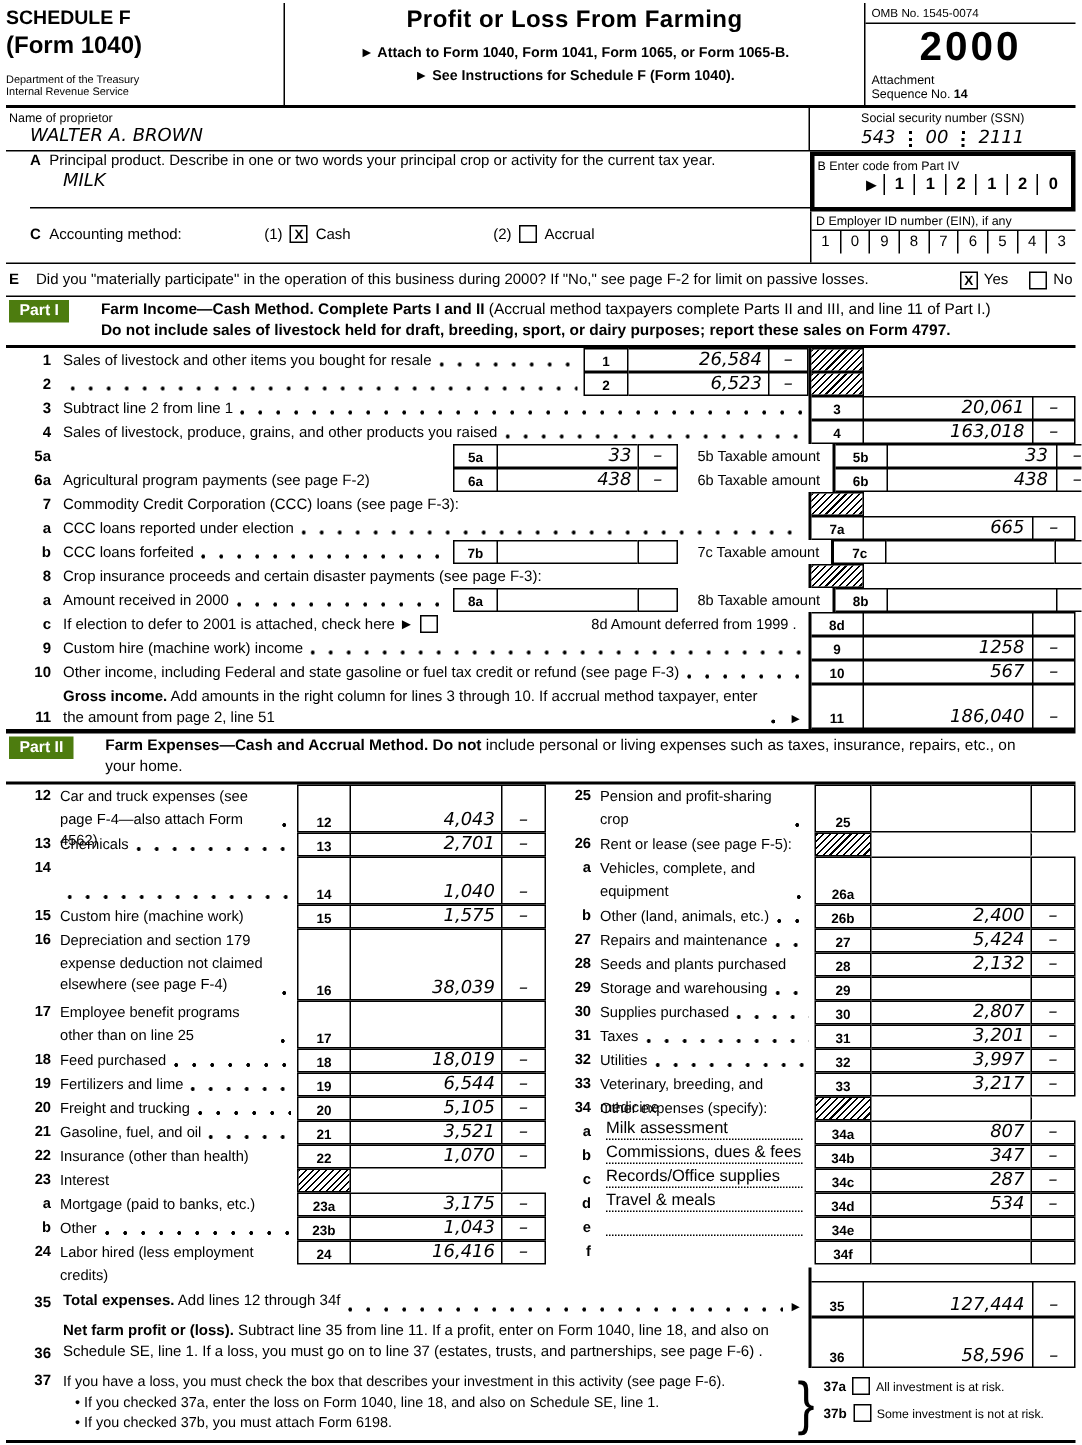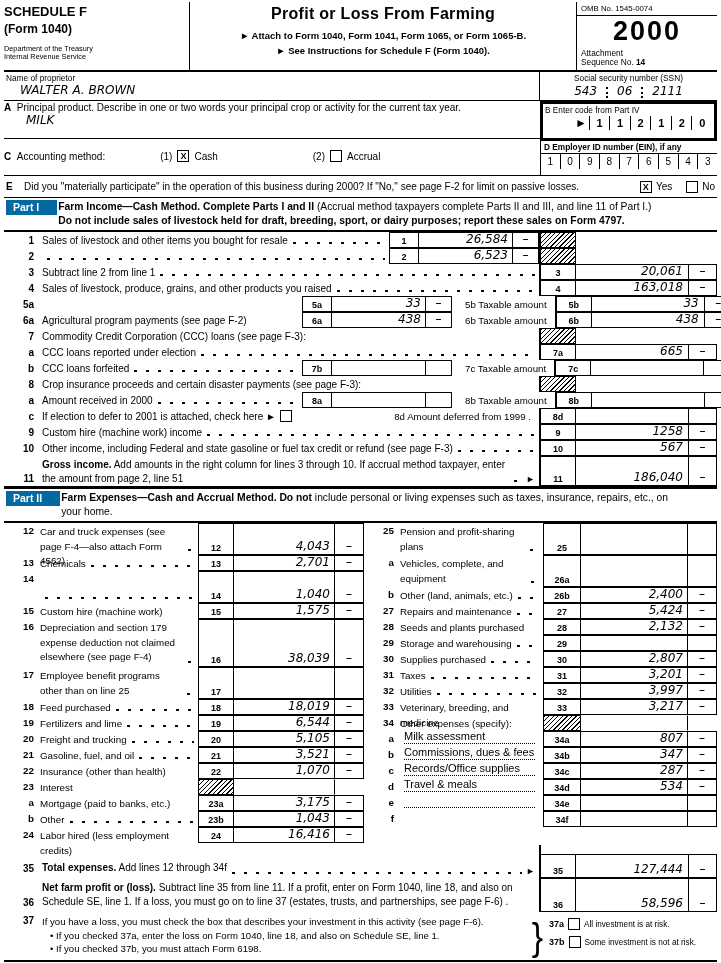--- a/index.html
+++ b/index.html
@@ -5,64 +5,64 @@
   html,body{margin:0;padding:0;background:#fff;}
   body{width:721px;font-family:"Liberation Sans",sans-serif;color:#000;}
   .form{width:713px;padding:2px 4px 0 4px;font-size:10px;}
   b{font-weight:bold;}
   .val{font-family:"DejaVu Sans",sans-serif;font-style:italic;font-size:12px;white-space:nowrap;}
   .cbox{display:inline-block;width:10px;height:10px;border:1.5px solid #000;font-size:9px;line-height:10px;text-align:center;font-weight:bold;vertical-align:-2px;background:#fff;}
   
   .hdr{display:flex;border-bottom:2.5px solid #000;height:68px;}
   .h-left{flex:0 0 182px;border-right:1.5px solid #000;padding:2px 3px 11px 0;}
   .h-sched{font-size:13px;font-weight:bold;}
-  .h-form{font-size:12px;font-weight:bold;margin-top:3px;}
+  .h-form{font-size:16px;font-weight:bold;margin-top:3px;}
   .h-dept{font-size:7.3px;margin-top:9px;line-height:1.15;}
   .h-center{flex:1;text-align:center;padding-top:3px;}
   .h-title{font-size:16px;font-weight:bold;letter-spacing:.3px;}
   .h-sub{font-size:9.5px;font-weight:bold;margin-top:7px;}
   .h-sub2{font-size:9.5px;font-weight:bold;margin-top:4px;}
   .h-right{flex:0 0 140px;border-left:1.5px solid #000;display:flex;flex-direction:column;}
   .h-omb{font-size:7.8px;padding:2px 2px 2px 4px;border-bottom:1.5px solid #000;}
   .h-year{font-size:27px;font-weight:bold;text-align:center;letter-spacing:2px;flex:1;line-height:30px;}
   .h-att{font-size:8.3px;padding:0 0 2px 4px;line-height:1.15;}
   
   .nrow{display:flex;border-bottom:1.5px solid #000;height:28px;}
   .n-left{flex:1;padding:1px 0 0 2px;}
   .flabel{font-size:8.3px;}
   .n-left .val{margin-left:14px;}
   .ssn{flex:0 0 177px;border-left:1.5px solid #000;text-align:center;padding-top:1px;}
   .ssnrow{display:flex;justify-content:center;align-items:flex-end;margin-top:1px;}
   .ssep{border-left:2px dotted #000;height:11px;margin:0 9px;}
   
   .abcd{display:flex;border-bottom:1.5px solid #000;}
-  .ab-left{flex:1;display:flex;flex-direction:column;}
+  .ab-left{flex:1;display:flex;flex-direction:column;margin-left:16px;}
   .arow{height:36px;border-bottom:1.5px solid #000;padding:1px 0 0 0;}
   .arow .val{margin-left:22px;}
   .crow{height:34px;display:flex;align-items:center;padding-left:0;}
   .crow .opt{margin-left:55px;display:flex;align-items:center;gap:5px;}
   .lnum{font-weight:bold;}
   .abcd-right{flex:0 0 177px;}
   .bbox{border:3px solid #000;height:32px;padding:1px 2px;}
   .bdigits{display:flex;align-items:center;margin-top:1px;}
   .barr{font-size:12px;margin:0 2px 0 30px;}
   .bcell{flex:1;border-left:1.5px solid #000;text-align:center;font-size:11px;font-weight:bold;height:14px;line-height:14px;}
   .dblk{border-left:1.5px solid #000;padding-top:1px;height:33px;}
-  .dblk .flabel{padding-left:3px;font-weight:bold;}
+  .dblk .flabel{padding-left:3px;}
   .ddigits{display:flex;margin-top:1px;border-top:1px solid #000;}
   .dcell{flex:1;border-right:1px solid #000;text-align:center;height:15px;line-height:15px;}
   .dcell:last-child{border-right:none;}
   
   .erow{display:flex;align-items:center;height:21px;}
   .erow .en{flex:0 0 18px;font-weight:bold;padding-left:2px;}
   .erow .etext{flex:1;}
   .erow .cblabel{margin:0 14px 0 4px;}
   
   .phead{display:flex;align-items:flex-start;border-top:1.5px solid #000;border-bottom:2.5px solid #000;padding:2px 0 2px 2px;}
-  .badge{background:#0369a1;color:#fff;font-weight:bold;font-size:10.5px;padding:1px 18px 2px 7px;margin-right:1px;white-space:nowrap;}
+  .badge{background:#4d7c0f;color:#fff;font-weight:bold;font-size:10.5px;padding:1px 7px 2px 7px;margin-right:21px;white-space:nowrap;}
   .phead-text{font-size:10.3px;line-height:14px;}
   
   .p1rows{border-bottom:2.5px solid #000;}
   .p1row{display:flex;height:16px;}
   .p1row.l2{height:30px;}
   .p1l{display:flex;flex:1;min-width:0;}
   .p1l.fix{flex:0 0 298px;}
   .p1row .rn{flex:0 0 30px;text-align:right;padding-right:8px;font-weight:bold;align-self:flex-end;padding-bottom:2px;}
   .p1row .lt{align-self:flex-end;padding-bottom:2px;white-space:nowrap;}
   .p1row.l2 .lt{white-space:normal;line-height:13.5px;padding-bottom:1px;}
@@ -161,21 +161,21 @@
   <div class="nrow">
     <div class="n-left">
       <div class="flabel">Name of proprietor</div>
       <div class="val">WALTER A. BROWN</div>
     </div>
     <div class="ssn">
       <div class="flabel">Social security number (SSN)</div>
       <div class="ssnrow">
         <span class="val">543</span>
           <span class="ssep"></span>
-          <span class="val">06</span>
+          <span class="val">00</span>
           <span class="ssep"></span>
           <span class="val">2111</span>
       </div>
     </div>
   </div>
 
   <div class="abcd">
     <div class="ab-left">
       <div class="arow">
         <div><span class="lnum">A</span>&nbsp; <span>Principal product. Describe in one or two words your principal crop or activity for the current tax year.</span></div>
@@ -674,28 +674,37 @@
           <span class="bamt val">16,416</span>
           <span class="bcents val">–</span>
         </div>
 
     </div>
     <div class="p2col right">
 
         <div class="p2row l2">
           <span class="rn">25</span>
           <span class="lt">
-            <span class="txt">Pension and profit-sharing plans</span>
+            <span class="txt">Pension and profit-sharing crop</span>
             <span class="lead on"></span>
           </span>
           <span class="bnum">25</span>
           <span class="bamt val"></span>
           <span class="bcents val"></span>
         </div>
 
+        <div class="p2row hatch">
+          <span class="rn">26</span>
+          <span class="lt">
+            <span class="txt">Rent or lease (see page F-5):</span>
+          </span>
+          <span class="bnum"></span>
+          <span class="bamt val"></span>
+          <span class="bcents val"></span>
+        </div>
 
         <div class="p2row l2">
           <span class="rn">a</span>
           <span class="lt">
             <span class="txt">Vehicles, complete, and equipment</span>
             <span class="lead on"></span>
           </span>
           <span class="bnum">26a</span>
           <span class="bamt val"></span>
           <span class="bcents val"></span>

